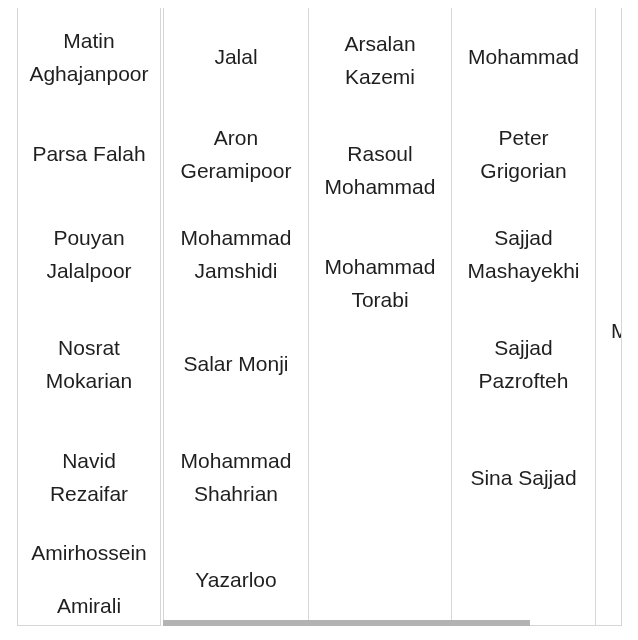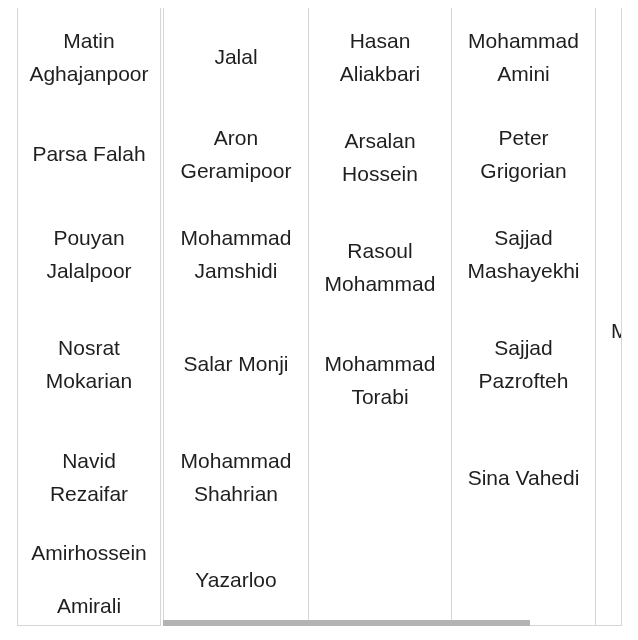--- a/index.html
+++ b/index.html
@@ -98,57 +98,52 @@
           </div>
           <div class="cell r4">
             <div class="line">Mohammad</div>
             <div class="line">Shahrian</div>
           </div>
           <div class="cell r5">
             <div class="line">Yazarloo</div>
           </div>
         </div>
         <div class="scol">
-          <div class="cell r0">
-            <div class="line">Hasan</div>
-            <div class="line">Aliakbari</div>
-          </div>
           <div class="cell r2">
             <div class="line">Arsalan</div>
-            <div class="line">Hossein</div>
+            <div class="line">Kazemi</div>
           </div>
           <div class="cell r3">
             <div class="line">Rasoul</div>
             <div class="line">Mohammad</div>
           </div>
           <div class="cell r4">
             <div class="line">Mohammad</div>
             <div class="line">Torabi</div>
           </div>
           <div class="cell r5"></div>
         </div>
         <div class="scol">
           <div class="cell r0">
             <div class="line">Mohammad</div>
-            <div class="line">Amini</div>
           </div>
           <div class="cell r1">
             <div class="line">Peter</div>
             <div class="line">Grigorian</div>
           </div>
           <div class="cell r2">
             <div class="line">Sajjad</div>
             <div class="line">Mashayekhi</div>
           </div>
           <div class="cell r3">
             <div class="line">Sajjad</div>
             <div class="line">Pazrofteh</div>
           </div>
           <div class="cell r4">
-            <div class="line">Sina Vahedi</div>
+            <div class="line">Sina Sajjad</div>
           </div>
           <div class="cell r5"></div>
         </div>
         <div class="scol">
           <div class="cell r0"></div>
           <div class="cell r1"></div>
           <div class="cell r2"></div>
           <div class="cell r3">
             <div class="line">M</div>
             <div class="line"></div>

